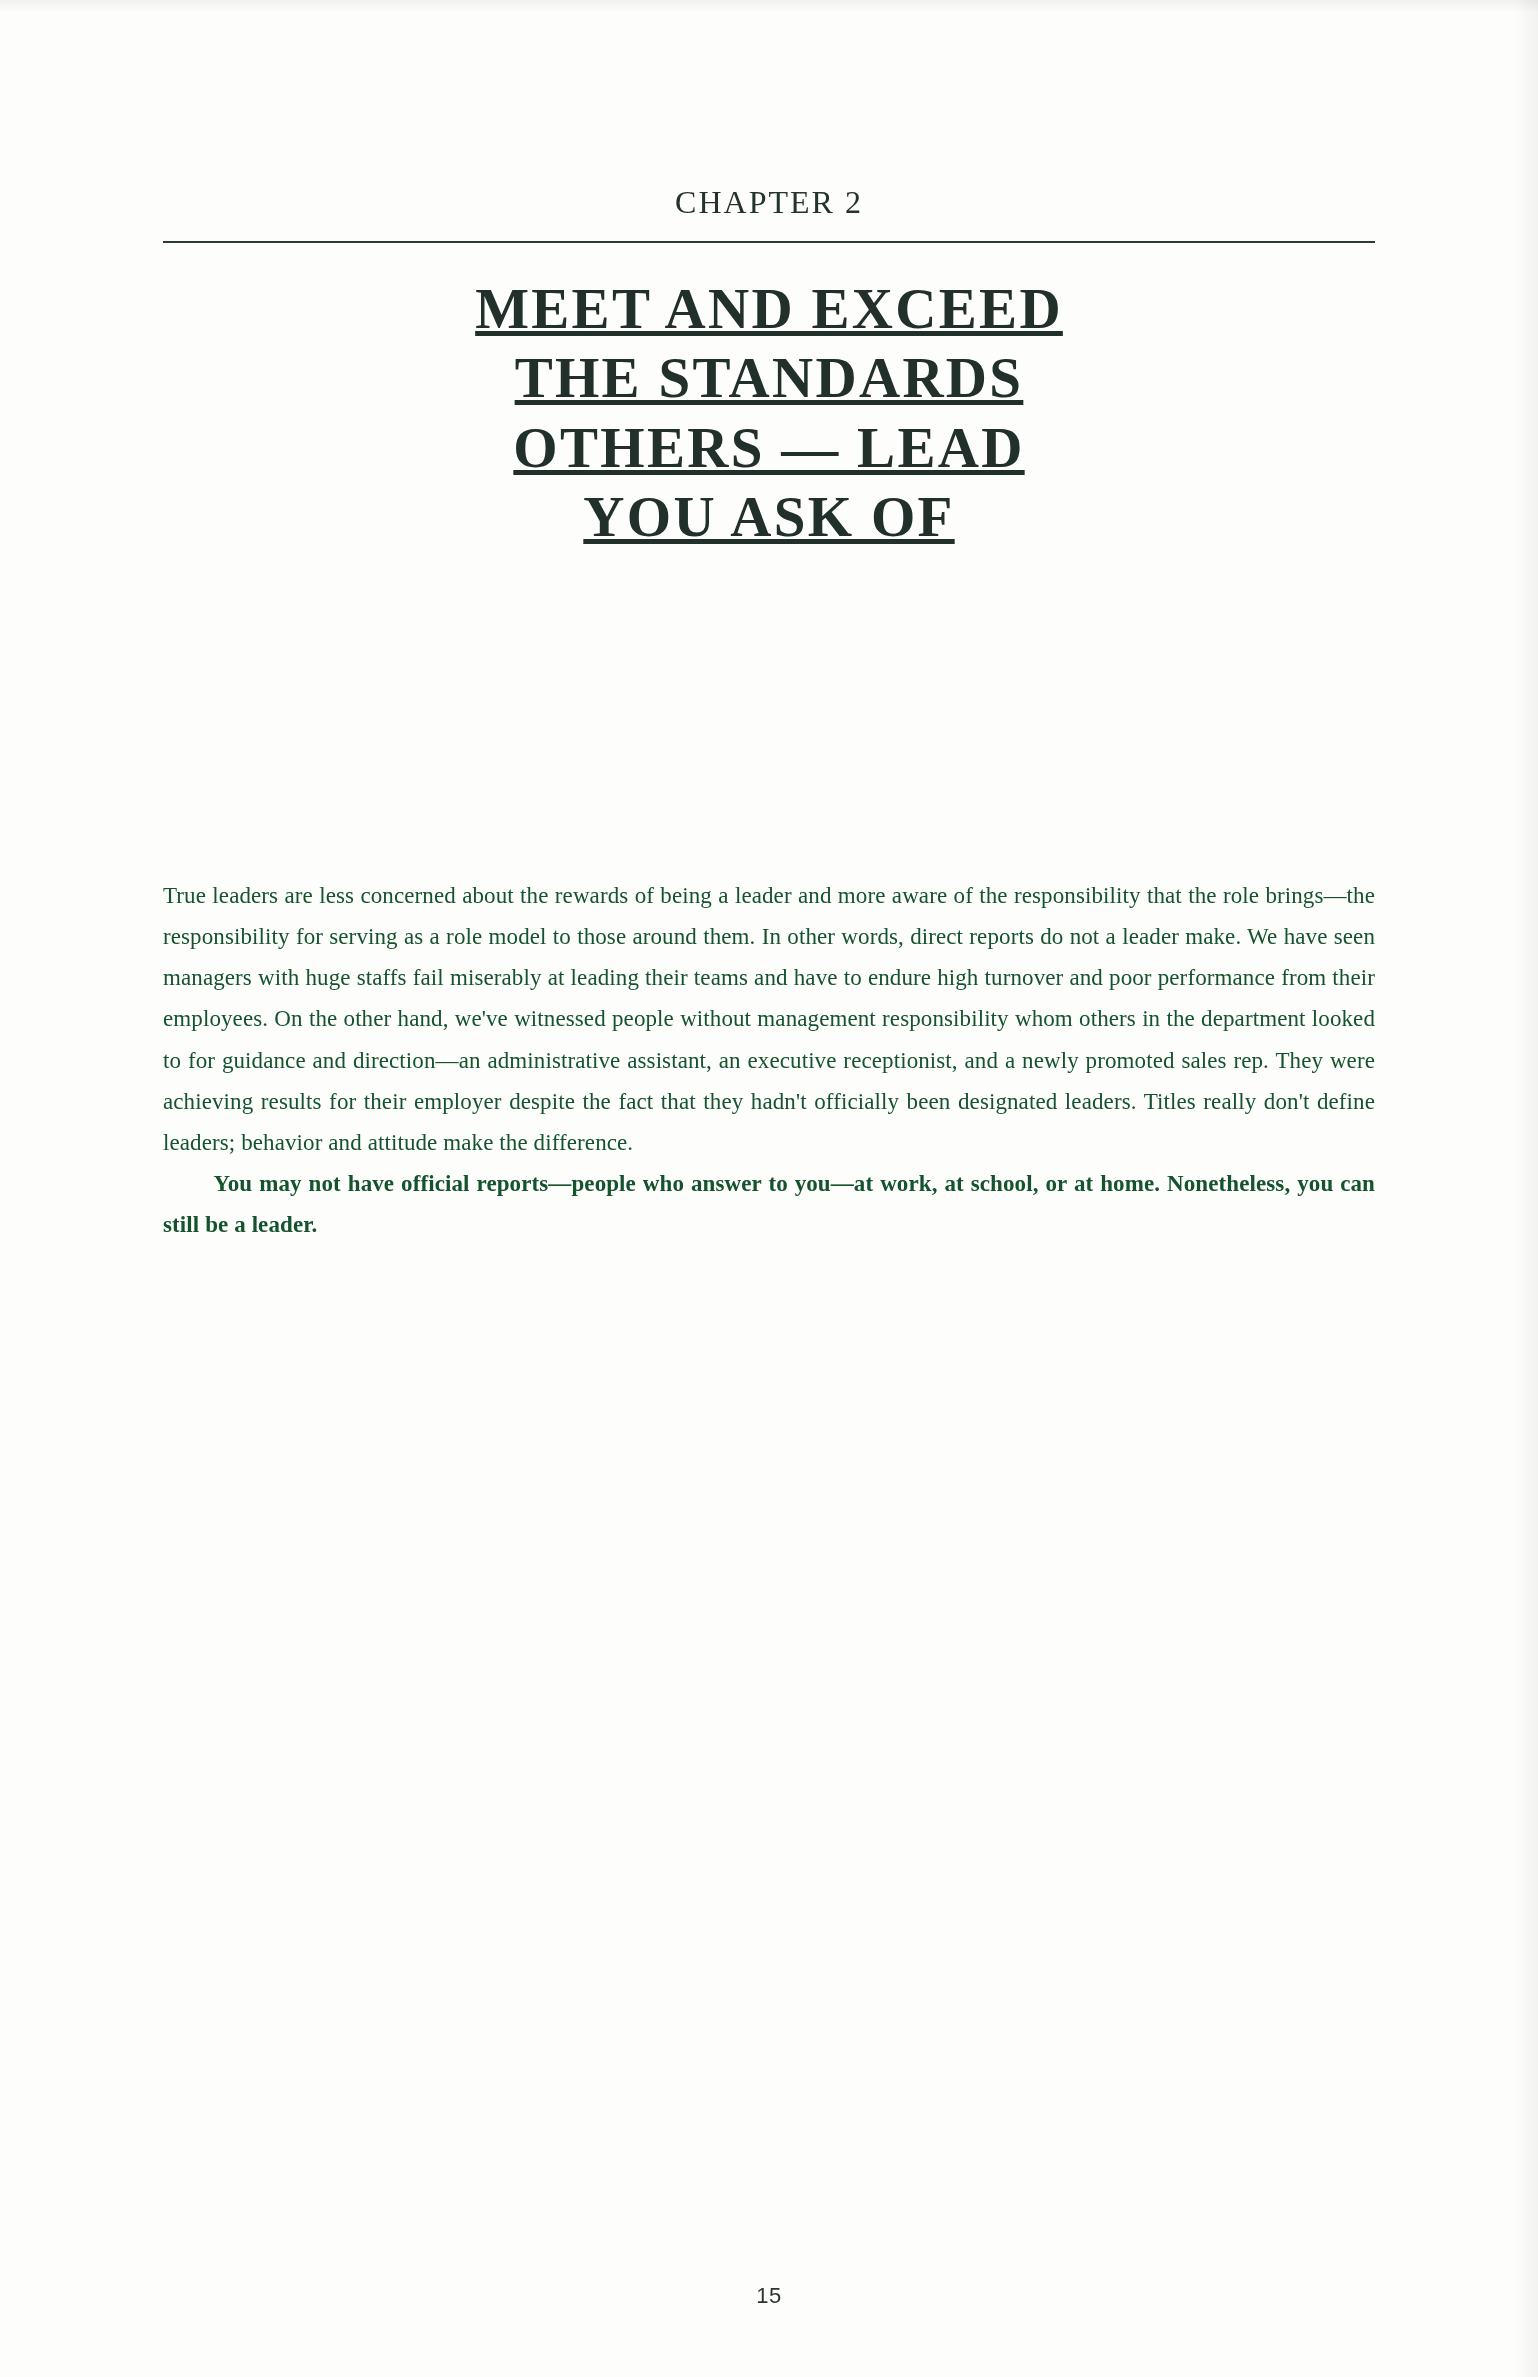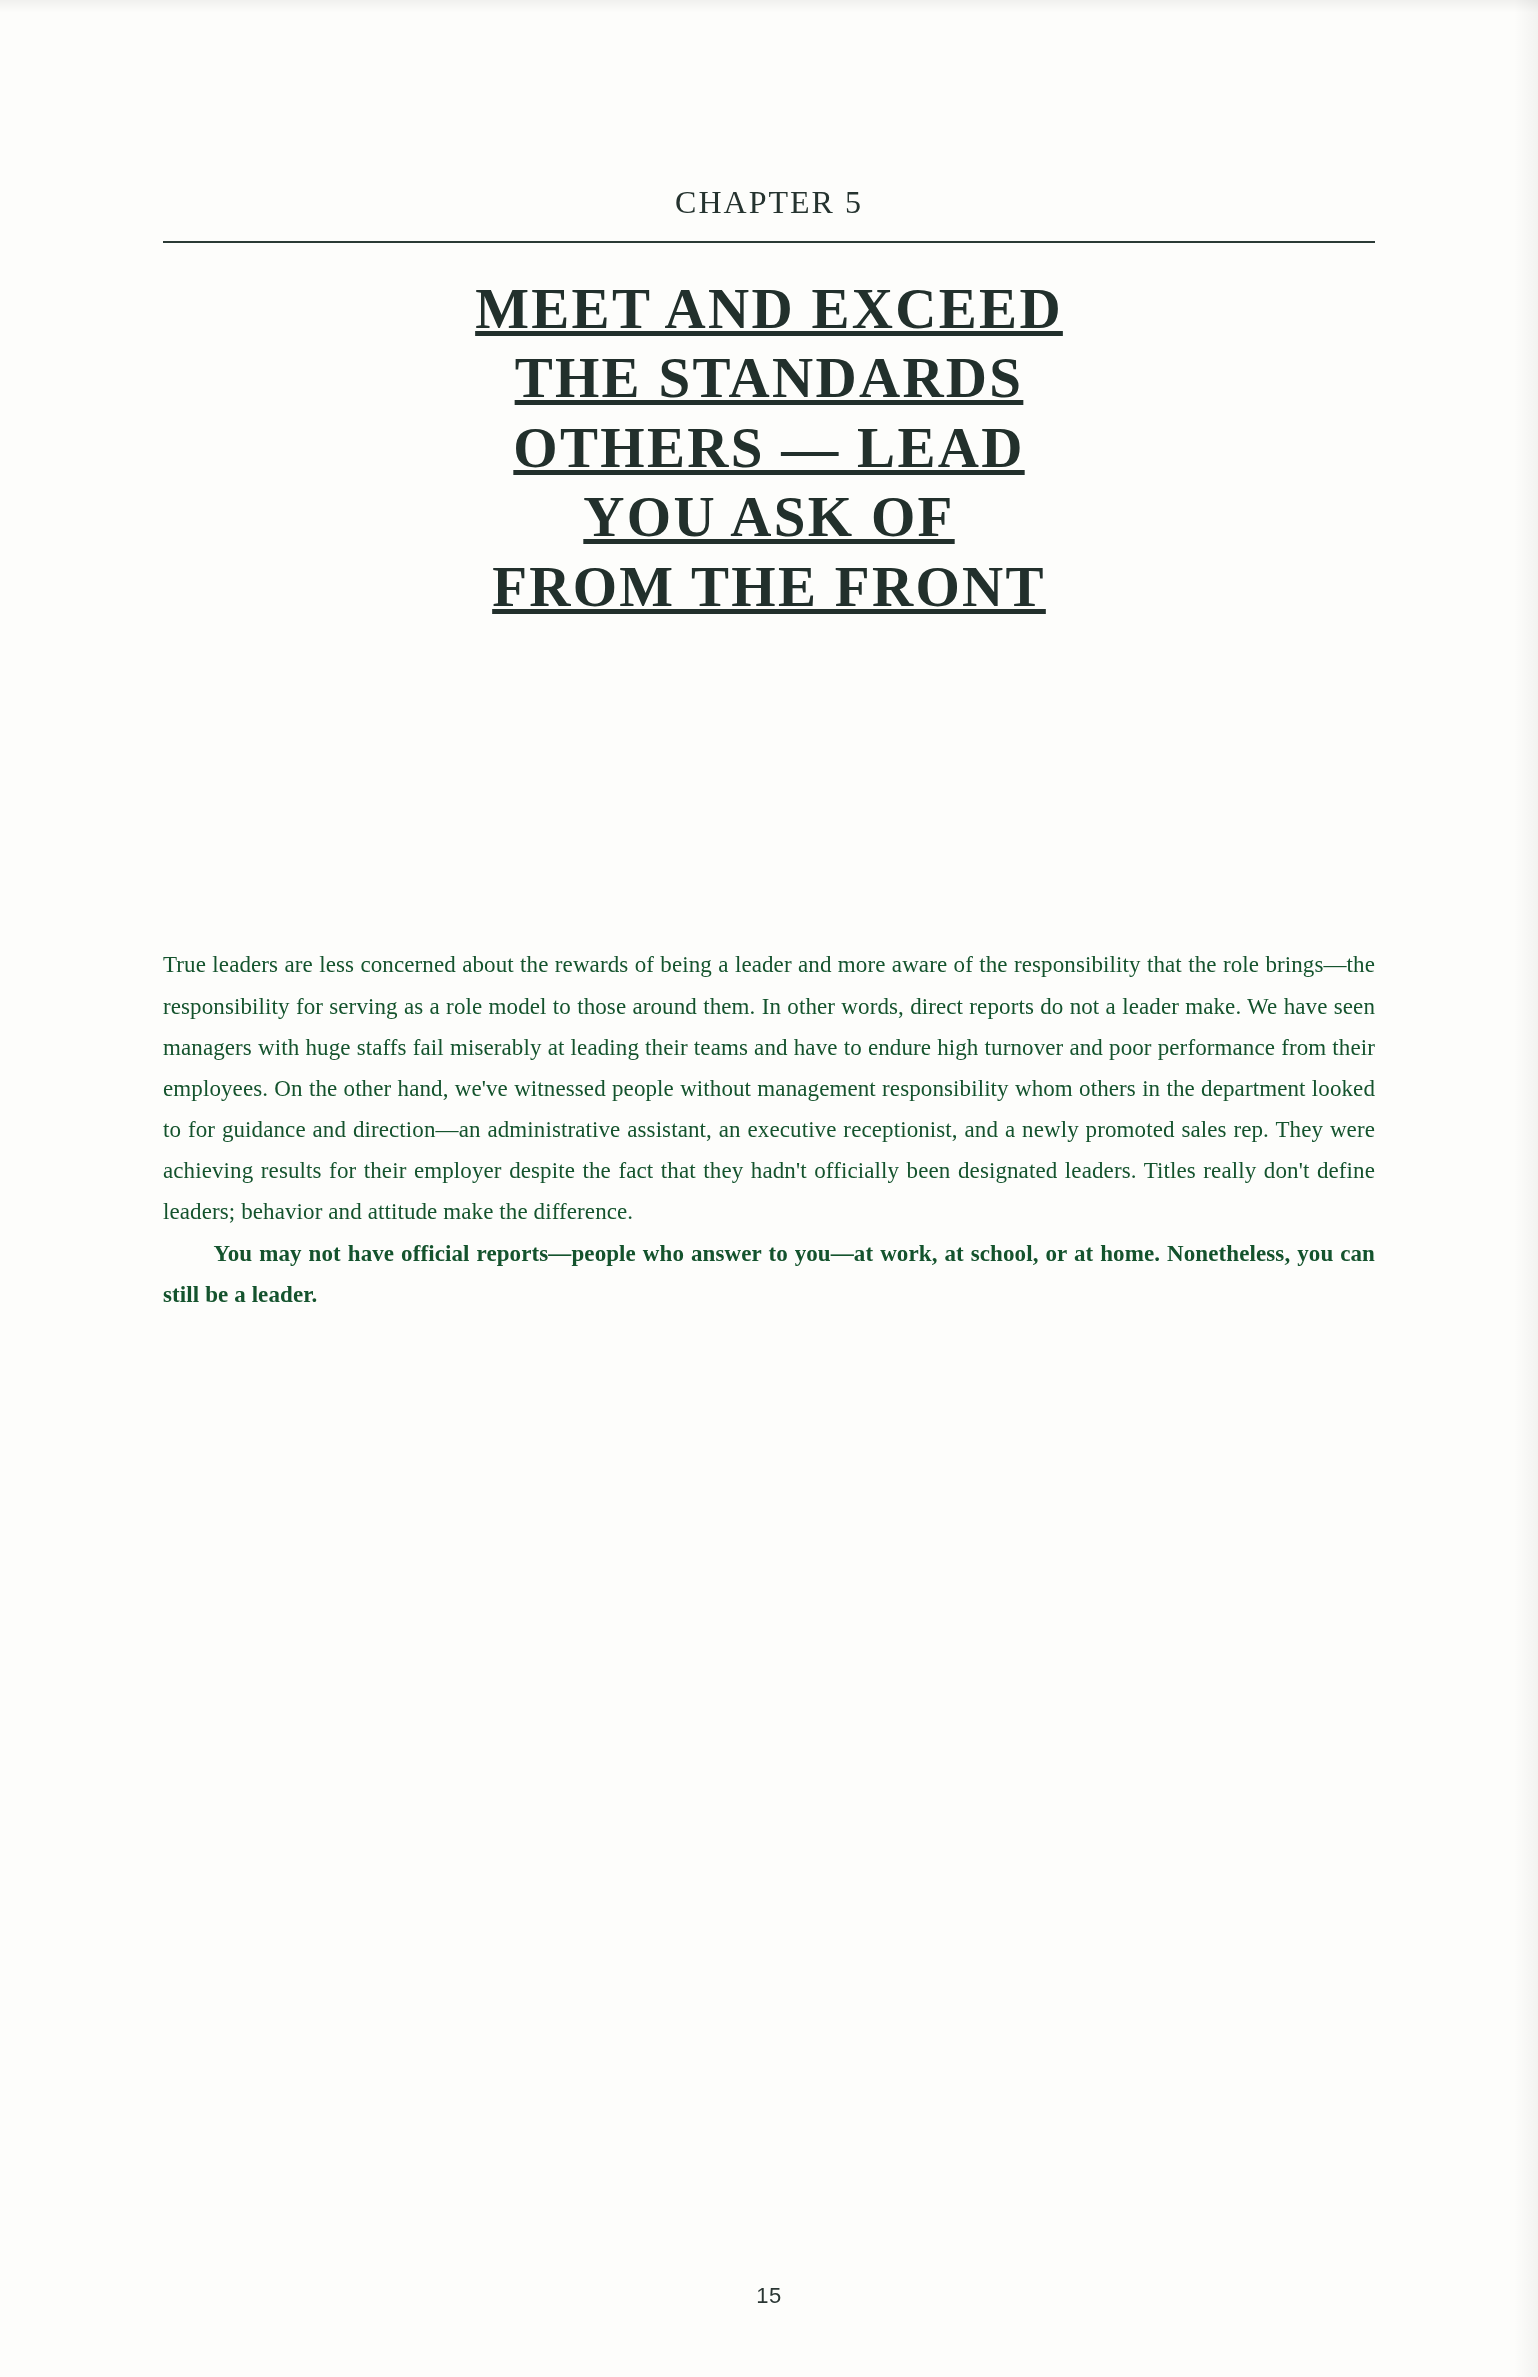--- a/index.html
+++ b/index.html
@@ -108,30 +108,29 @@
     color: #2a3633;
     letter-spacing: 0.5px;
   }
 </style>
 </head>
 <body>
 
 <div class="page">
   <div class="content">
 
-    <div class="chapter-label">CHAPTER 5</div>
+    <div class="chapter-label">CHAPTER 2</div>
 
     <div class="rule"></div>
 
     <h1 class="chapter-title">
       <span class="line">MEET AND EXCEED</span>
       <span class="line">THE STANDARDS</span>
       <span class="line">OTHERS — LEAD</span>
       <span class="line">YOU ASK OF</span>
-      <span class="line">FROM THE FRONT</span>
     </h1>
 
     <div class="body-copy">
       <p>True leaders are less concerned about the rewards of being a leader and more aware of the responsibility that the role brings—the responsibility for serving as a role model to those around them. In other words, direct reports do not a leader make. We have seen managers with huge staffs fail miserably at leading their teams and have to endure high turnover and poor performance from their employees. On the other hand, we've witnessed people without management responsibility whom others in the department looked to for guidance and direction—an administrative assistant, an executive receptionist, and a newly promoted sales rep. They were achieving results for their employer despite the fact that they hadn't officially been designated leaders. Titles really don't define leaders; behavior and attitude make the difference.</p>
       <p class="indent">You may not have official reports—people who answer to you—at work, at school, or at home. Nonetheless, you can still be a leader.</p>
     </div>
 
   </div>
 
   <div class="folio">15</div>

